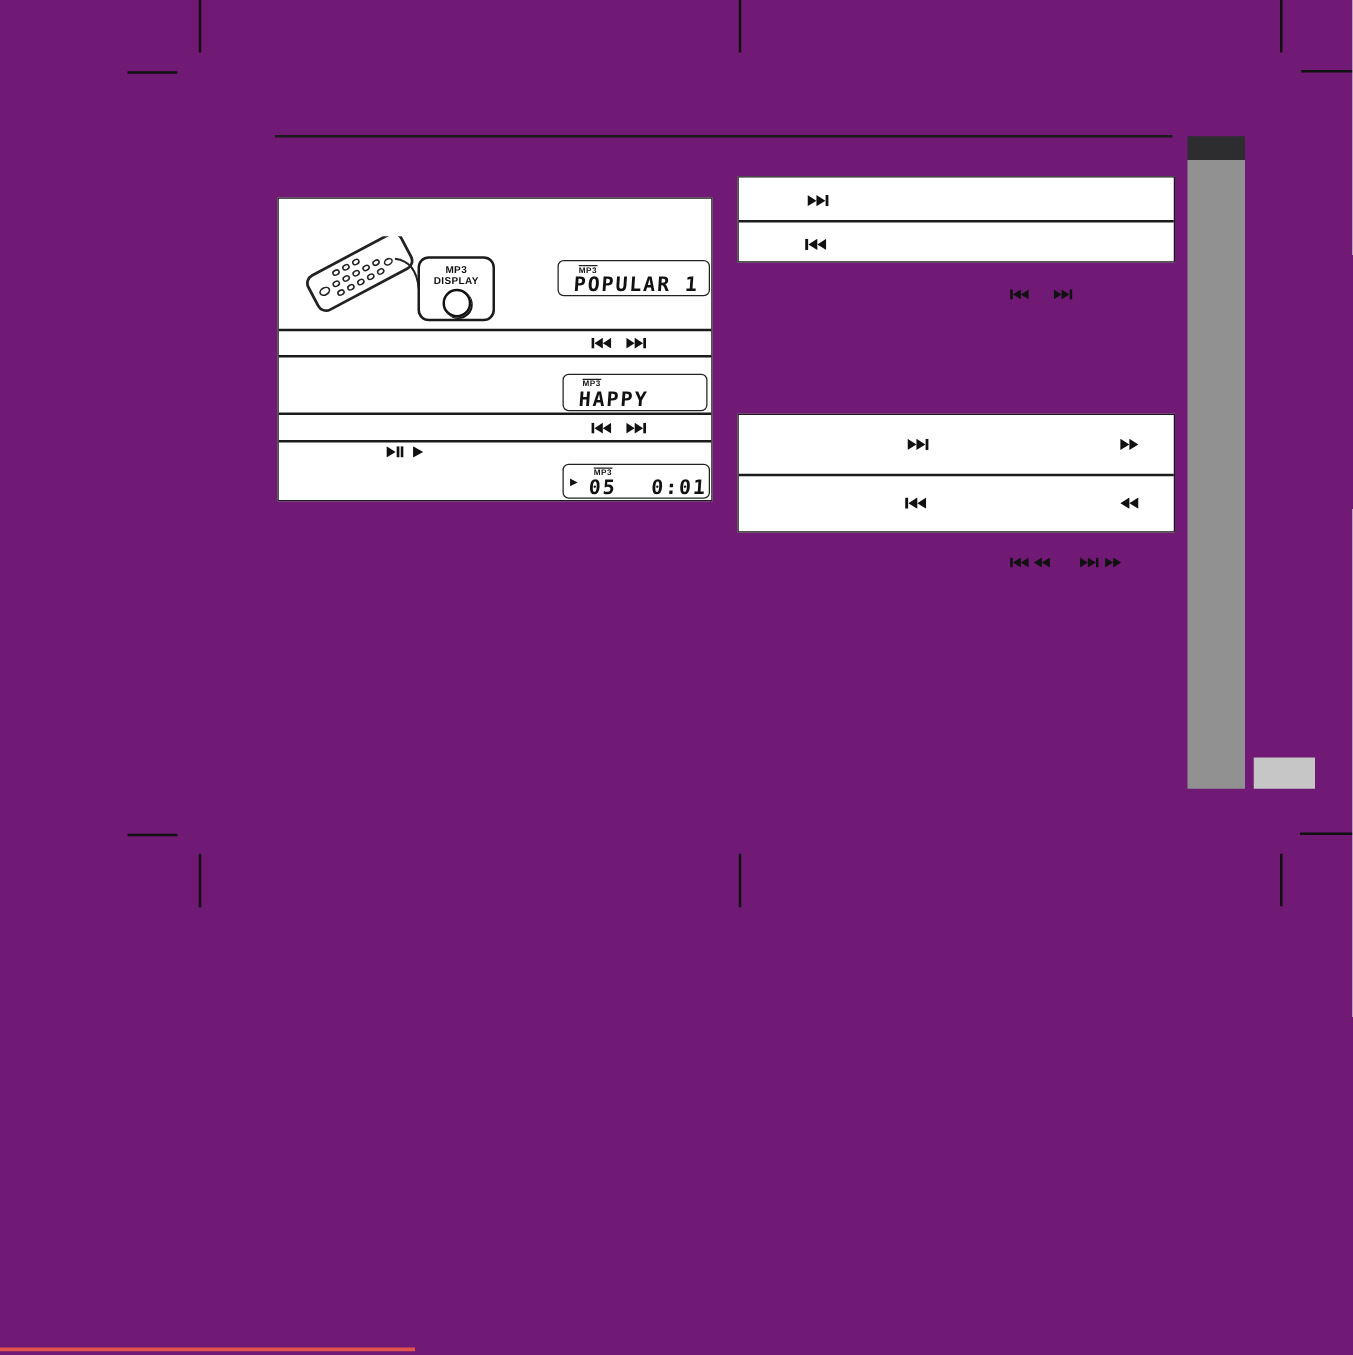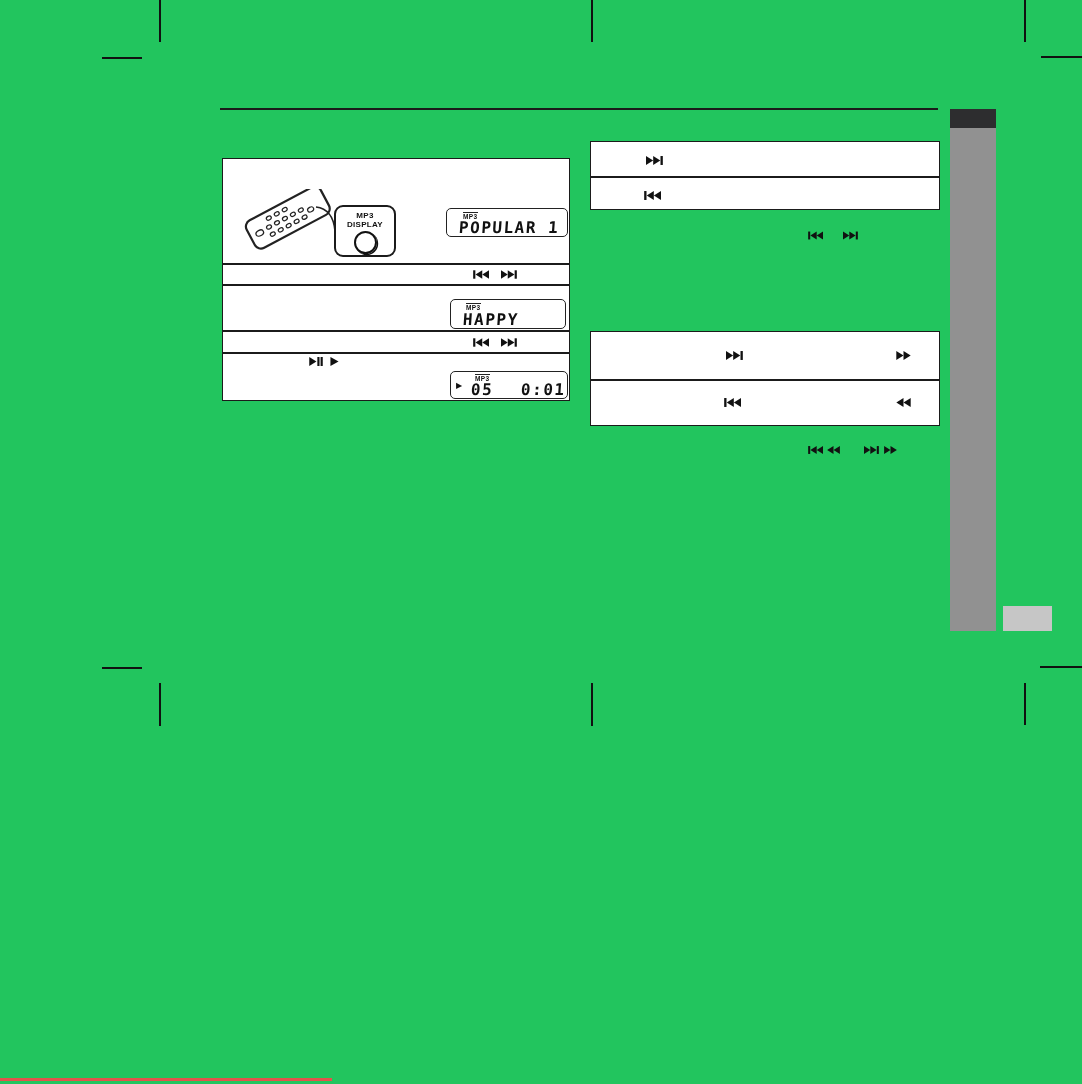--- a/index.html
+++ b/index.html
@@ -1,17 +1,17 @@
 <!DOCTYPE html>
 <html><head>
 <meta charset="utf-8">
 <style>
   html,body{margin:0;padding:0;background:#ffffff;}
   .page{
-    position:relative;width:1082px;height:1084px;background:#22c55e;overflow:hidden;
+    position:relative;width:1082px;height:1084px;background:#701a75;overflow:hidden;
     font-family:"Liberation Sans","DejaVu Sans",sans-serif;color:#111;
   }
   
   .mark{position:absolute;background:#111;}
   .mark.v{width:2px;}
   .mark.h{height:2px;}
   
   .header-rule{position:absolute;left:220px;top:108px;width:718px;height:2px;background:#1b1b1b;}
   
   .sidebar-dark{position:absolute;left:950px;top:109px;width:46px;height:19px;background:#2d2d2f;}

